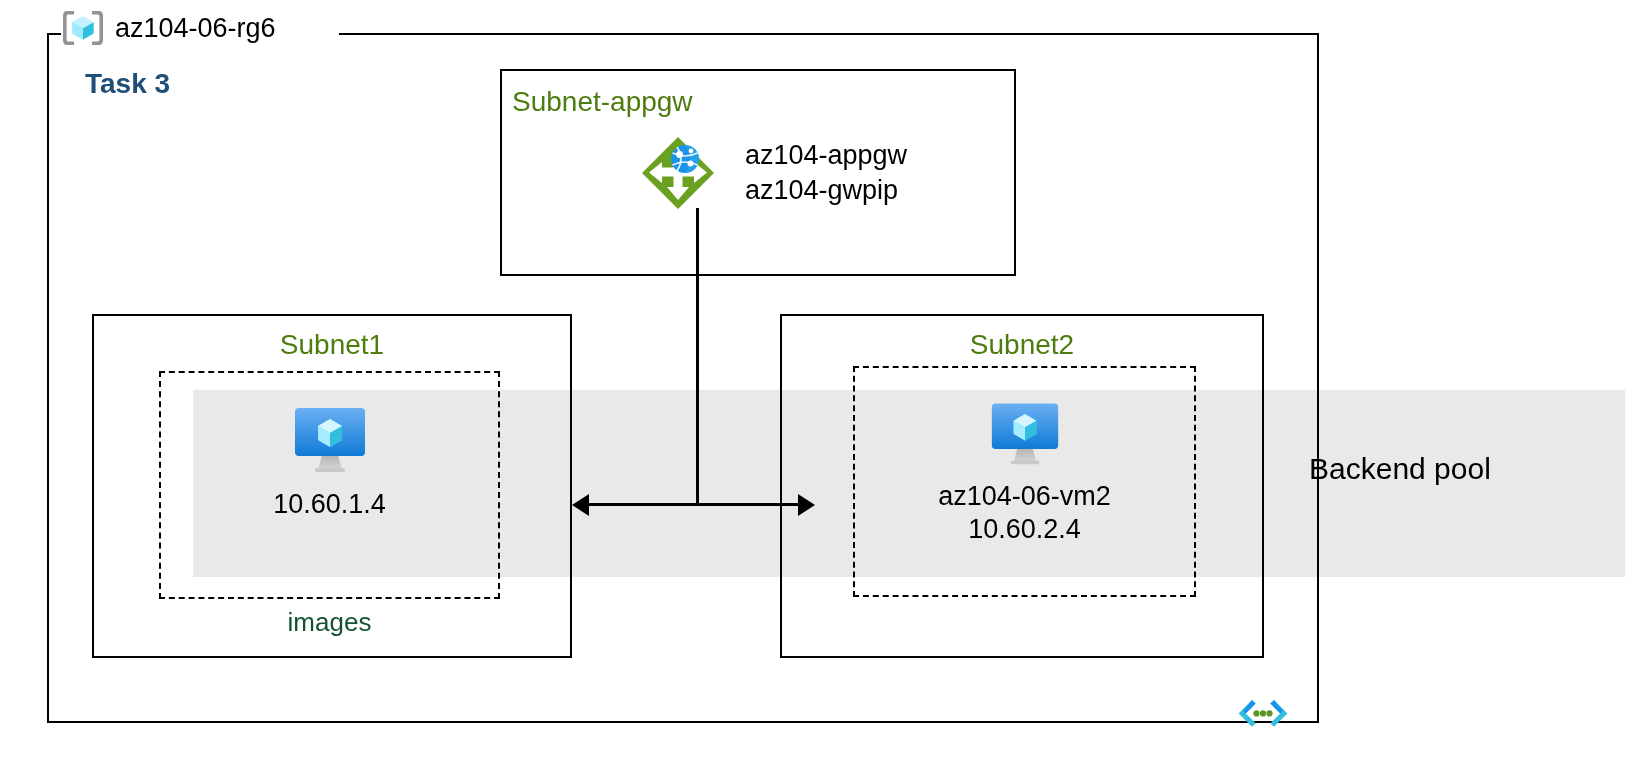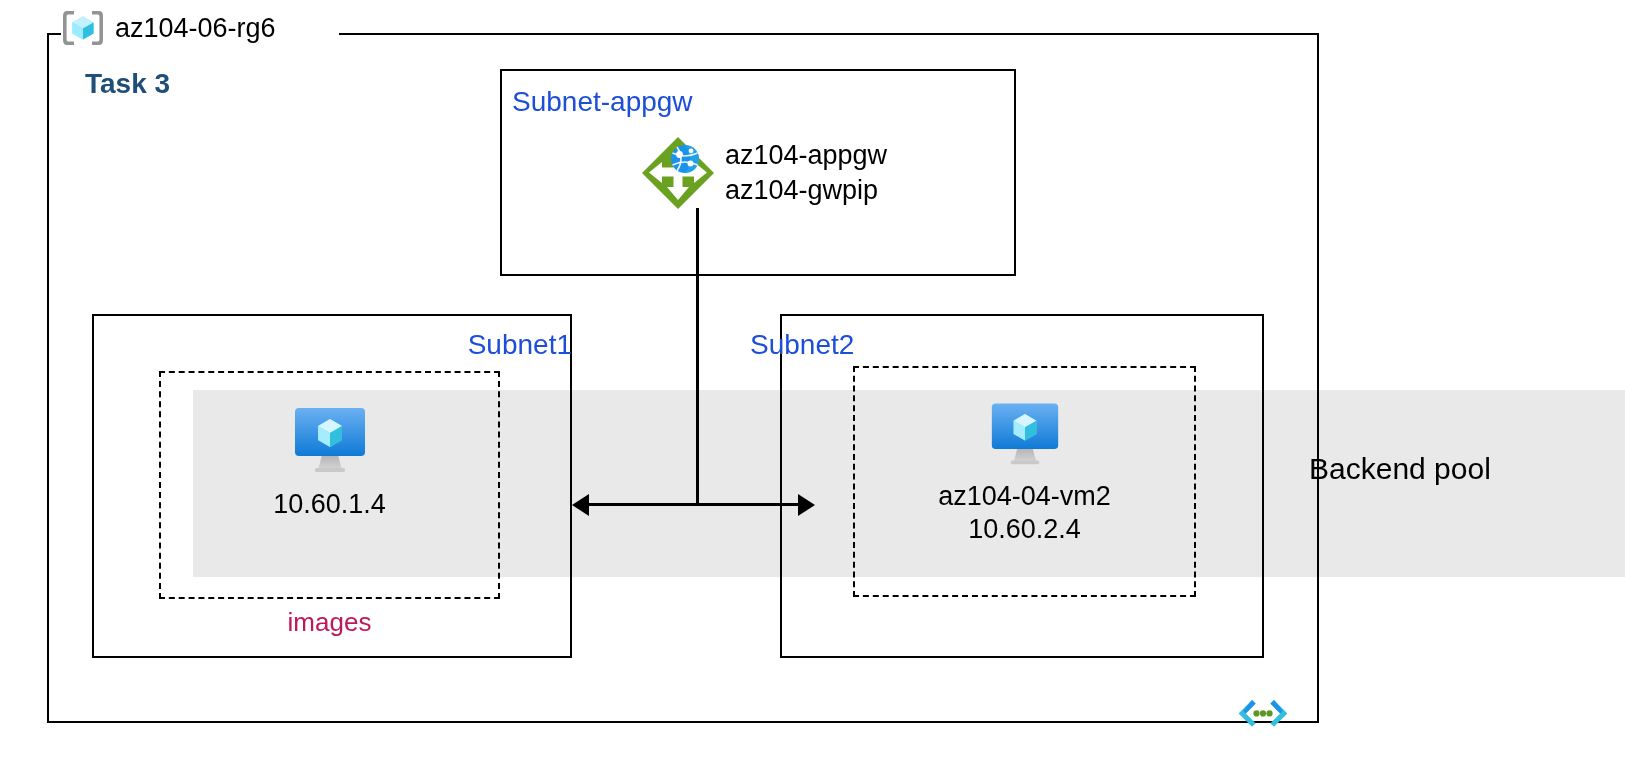--- a/index.html
+++ b/index.html
@@ -79,43 +79,43 @@
     background:transparent;
     z-index:5;
   }
   .subnet-appgw{ left:459px; top:69px; width:516px; height:207px; }
   .subnet1{ left:51px; top:314px; width:480px; height:344px; }
   .subnet2{ left:739px; top:314px; width:484px; height:344px; }
 
   .subnet-title{
     position:absolute;
     font-size:28px;
-    color:#1d4ed8;
+    color:#4d7c0f;
     white-space:nowrap;
     z-index:7;
   }
   .t-appgw{ left:471px; top:86px; }
-  .t-sub1 { left:51px;  top:329px; width:480px; text-align:right; }
-  .t-sub2 { left:709px; top:329px; width:484px; }
+  .t-sub1 { left:51px;  top:329px; width:480px; text-align:center; }
+  .t-sub2 { left:739px; top:329px; width:484px; text-align:center; }
 
   
   .dashed-box{
     position:absolute;
     border:2.5px dashed #000000;
     box-sizing:border-box;
     background:transparent;
     z-index:6;
   }
   .dash1{ left:118px; top:371px; width:341px; height:228px; }
   .dash2{ left:812px; top:366px; width:343px; height:231px; }
 
   .nic-caption{
     position:absolute;
     font-size:26px;
-    color:#be185d;
+    color:#14532d;
     text-align:center;
     white-space:nowrap;
     z-index:7;
   }
   .cap1{ left:118px; top:607px; width:341px; }
   .cap2{ left:812px; top:613px; width:343px; }
 
   
   .vm-block{
     position:absolute;
@@ -135,21 +135,21 @@
     justify-content:center;
     margin-bottom:12px;
   }
 
   
   .appgw-row{
     position:absolute;
     left:598px; top:134px;
     display:flex;
     align-items:center;
-    gap:8px;
+    gap:28px;
     z-index:7;
   }
   .appgw-text{
     font-size:27px;
     color:#000000;
     line-height:1.3;
     white-space:nowrap;
   }
 
   
@@ -308,21 +308,21 @@
           <path d="M31 55 L47 55 L51 70 L27 70 Z" fill="url(#vmstand2)"></path>
           <rect x="24" y="68" width="30" height="4" rx="1.6" fill="#c9c9c9"></rect>
           <rect x="4" y="8" width="70" height="48" rx="4" fill="url(#vmscreen2)"></rect>
           <path d="M39 19 L51 26 L51 40 L39 47 L27 40 L27 26 Z" fill="#50e6ff"></path>
           <path d="M39 19 L51 26 L39 33 L27 26 Z" fill="#d6f5ff"></path>
           <path d="M39 33 L51 26 L51 40 L39 47 Z" fill="#32bedd"></path>
           <path d="M39 33 L39 47 L27 40 L27 26 Z" fill="#a5ecff"></path>
         </svg>
       </span>
     </div>
-    <div class="vm-text">az104-04-vm2</div>
+    <div class="vm-text">az104-06-vm2</div>
     <div class="vm-text">10.60.2.4</div>
   </div>
 
 
   <div class="backend-label">Backend pool</div>
 
   <div class="vnet-icon">
     <svg width="52" height="34" viewBox="0 0 52 34">
 
       <path d="M15 3 L18.6 6.6 L8.8 16.4 L18.6 26.2 L15 29.8 L1.6 16.4 Z" fill="#32bedd"></path>

